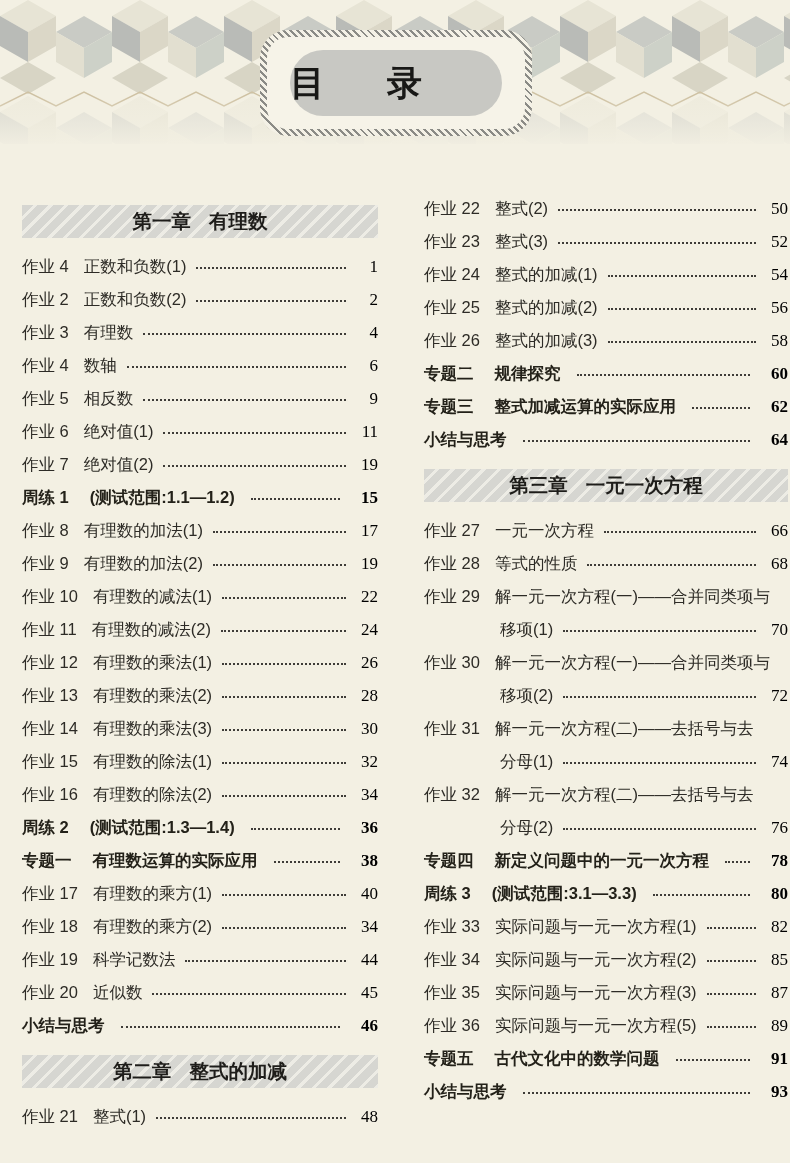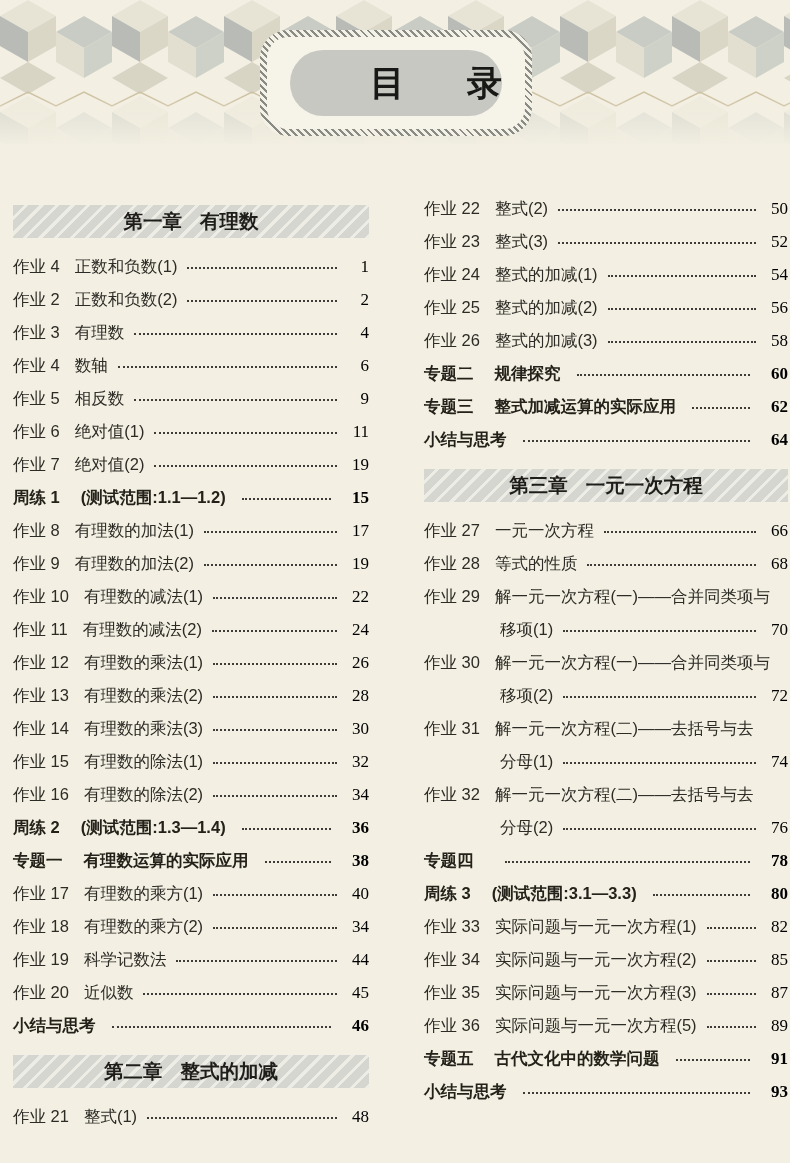--- a/index.html
+++ b/index.html
@@ -18,29 +18,29 @@
     border-radius:28px;
     background:repeating-linear-gradient(45deg,#8b8b86 0 2px,#f4f1e6 2px 5px);
     padding:7px;box-sizing:border-box;
   }
   .title-inner{
     width:100%;height:100%;background:#f6f3e8;border-radius:21px;
     display:flex;align-items:center;justify-content:center;
   }
   .title-pill{
     width:212px;height:66px;background:#c8c8c3;border-radius:33px;
-    display:flex;align-items:center;justify-content:flex-end;
+    display:flex;align-items:center;justify-content:flex-start;
   }
   .title-text{
     font-size:35px;font-weight:bold;color:#181816;
     letter-spacing:62px;margin-right:-62px;white-space:nowrap;
   }
   
   .col{position:absolute;top:192px;}
-  .col[data-col="0"]{left:13px;width:356px;}
+  .col[data-col="0"]{left:22px;width:356px;}
   .col[data-col="1"]{left:424px;width:364px;}
   
   .row{display:flex;align-items:center;height:33px;font-size:16.5px;color:#2d2b26;}
   .row.bold{font-weight:bold;color:#232119;gap:6px;}
   .lbl{margin-right:15px;white-space:nowrap;}
   .lbl.indent2{min-width:76px;margin-right:0;}
   .ttl{white-space:nowrap;}
   .dots{
     flex:1;height:0;border-bottom:2.4px dotted #3e3c38;
     margin:0 4px 0 10px;transform:translateY(1px);min-width:10px;
@@ -405,20 +405,21 @@
 
   <div class="row">
     <span class="lbl indent2"></span>
     <span class="ttl">分母(2)</span>
     <span class="dots"></span>
     <span class="pg">76</span>
   </div>
 
   <div class="row bold">
     <span class="lbl">专题四</span>
+    <span class="ttl">新定义问题中的一元一次方程</span>
     <span class="dots"></span>
     <span class="pg">78</span>
   </div>
 
   <div class="row bold">
     <span class="lbl">周练 3</span>
     <span class="ttl">(测试范围:3.1—3.3)</span>
     <span class="dots"></span>
     <span class="pg">80</span>
   </div>

